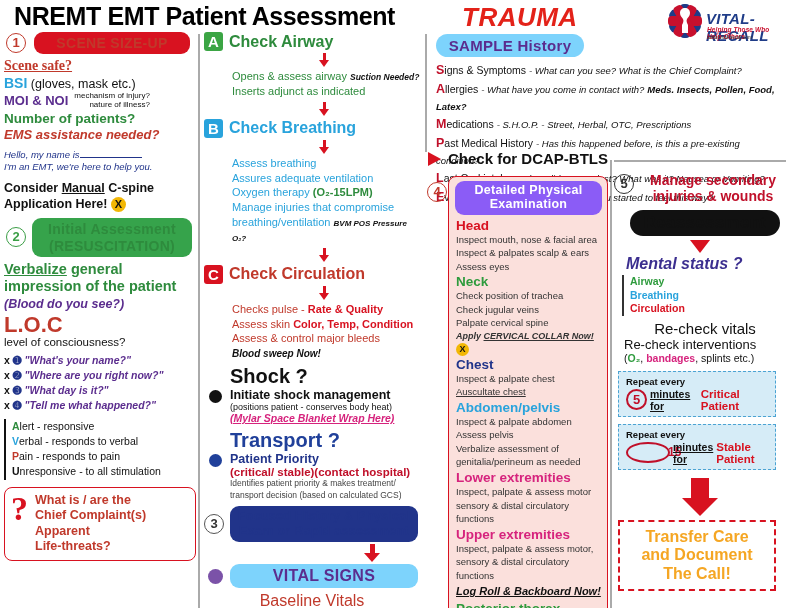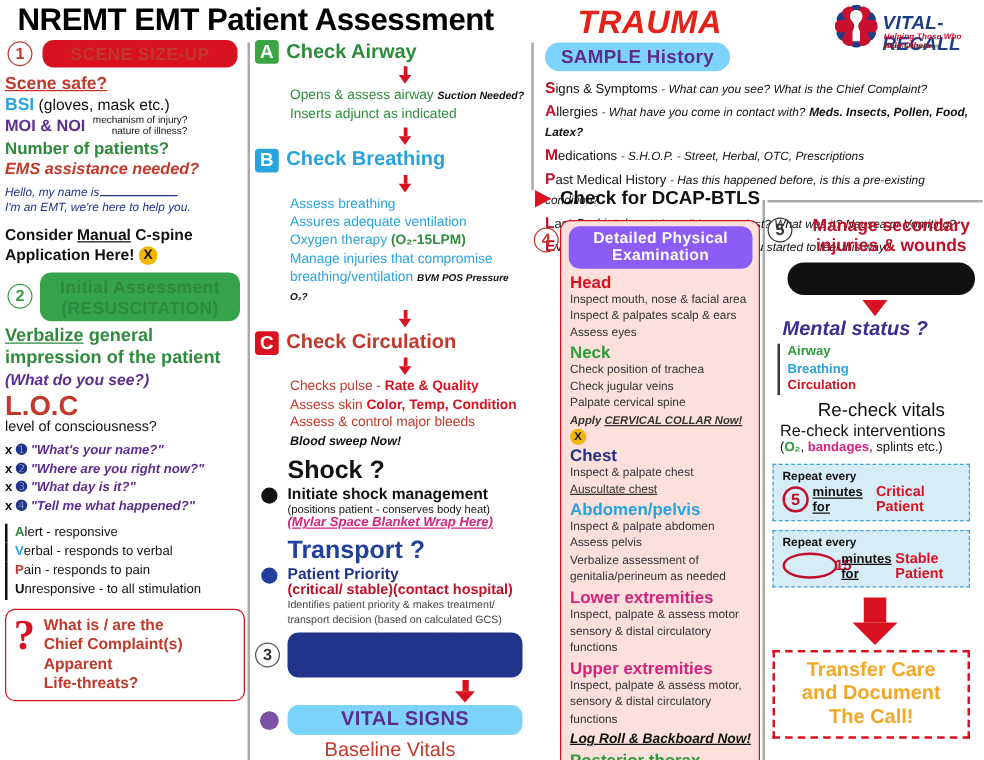--- a/index.html
+++ b/index.html
@@ -191,21 +191,21 @@
   <div class="vdiv vdiv-2"></div>
   <div class="vdiv vdiv-3"></div>
   <div class="hline-top"></div>
 
   <div class="col col-1 c1">
     <div style="position:relative;height:22px;">
       <div class="step-num" style="left:2px;top:1px;">1</div>
       <div class="pill red" style="position:absolute;left:30px;top:0;width:156px;">SCENE SIZE-UP</div>
     </div>
 
-    <div class="line" style="margin-top:4px;"><span class="red b u" style="font-size:14px;">Scene safe?</span></div>
+    <div class="line" style="margin-top:4px;font-family:Liberation Serif, serif;"><span class="red b u" style="font-size:14px;">Scene safe?</span></div>
     <div class="line"><span class="blue b" style="font-size:14px;">BSI</span> <span class="black">(gloves, mask etc.)</span></div>
     <div class="line" style="display:flex;align-items:center;gap:6px;">
       <span class="purple b" style="font-size:13px;">MOI &amp; NOI</span>
       <span class="xs black" style="line-height:1.1;">
         <span>mechanism of injury?</span><br>
         <span>nature of illness?</span>
       </span>
     </div>
     <div class="line"><span class="green b" style="font-size:13.5px;">Number of patients?</span></div>
     <div class="line"><span class="red b i" style="font-size:13px;">EMS assistance needed?</span></div>
@@ -228,21 +228,21 @@
       <div class="pill green" style="position:absolute;left:28px;top:0;width:160px;line-height:1.15;">
         <span>Initial Assessment</span><br>
         <span>(RESUSCITATION)</span>
       </div>
     </div>
 
     <div style="margin-top:5px;font-size:14.5px;font-weight:bold;color:#2E8B3D;line-height:1.15;">
       <span class="u">Verbalize</span>
       <span>general impression of the patient</span>
     </div>
-    <div class="purple i b" style="font-size:12.5px;margin-top:2px;">(What do you see?)</div>
+    <div class="purple i b" style="font-size:12.5px;margin-top:2px;">(Blood do you see?)</div>
 
     <div class="red b" style="font-size:22px;margin-top:3px;line-height:1;">L.O.C</div>
     <div style="font-size:11.5px;">level of consciousness?</div>
 
     <div style="margin-top:5px;font-size:10.5px;line-height:1.45;">
       <div><span class="b">x</span> <span class="b navy">➊</span> <span class="purple i b">"What's your name?"</span></div>
       <div><span class="b">x</span> <span class="b navy">➋</span> <span class="purple i b">"Where are you right now?"</span></div>
       <div><span class="b">x</span> <span class="b navy">➌</span> <span class="purple i b">"What day is it?"</span></div>
       <div><span class="b">x</span> <span class="b navy">➍</span> <span class="purple i b">"Tell me what happened?"</span></div>
     </div>

